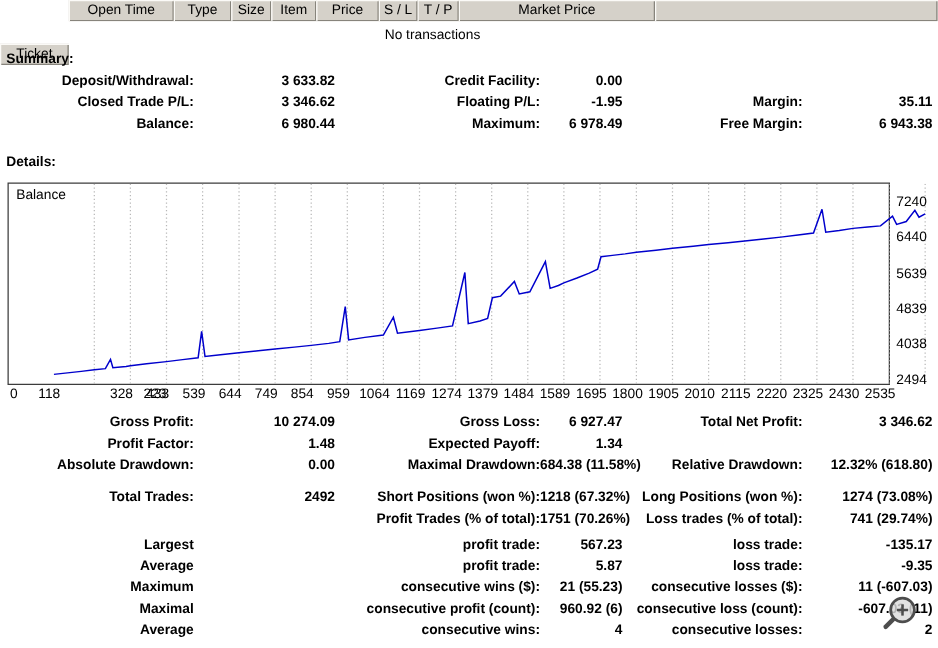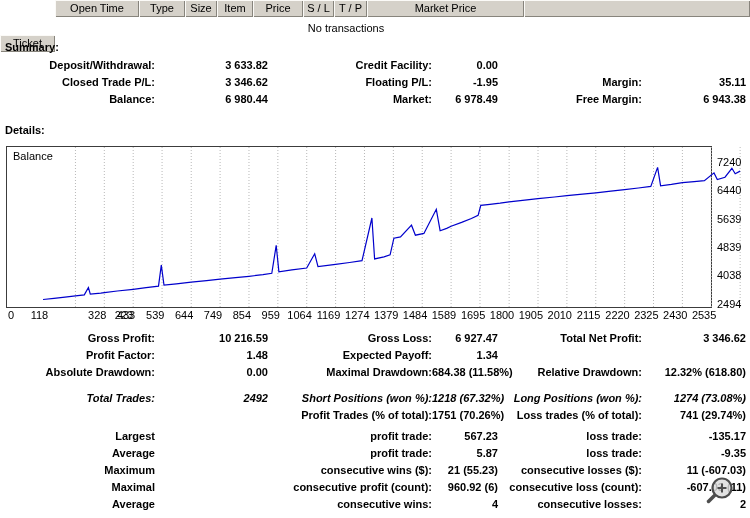--- a/index.html
+++ b/index.html
@@ -88,21 +88,21 @@
       <span class="c lab">Closed Trade P/L:</span>
       <span class="c val">3 346.62</span>
       <span class="c lab">Floating P/L:</span>
       <span class="c val">-1.95</span>
       <span class="c lab">Margin:</span>
       <span class="c val">35.11</span>
     </div>
     <div class="grid-row">
       <span class="c lab">Balance:</span>
       <span class="c val">6 980.44</span>
-      <span class="c lab">Market:</span>
+      <span class="c lab">Maximum:</span>
       <span class="c val">6 978.49</span>
       <span class="c lab">Free Margin:</span>
       <span class="c val">6 943.38</span>
     </div>
   </div>
 
 <div class="section-title" id="details-title">Details:</div>
 
 <div id="chart-plot">
   <svg id="chart-svg" viewBox="0 0 704 160" preserveAspectRatio="none">
@@ -166,21 +166,21 @@
     <div class="xlab" style="left: 582.625px;">2115</div>
     <div class="xlab" style="left: 611.5px;">2220</div>
     <div class="xlab" style="left: 640.375px;">2325</div>
     <div class="xlab" style="left: 669.25px;">2430</div>
     <div class="xlab" style="left: 698.125px;">2535</div>
   </div>
 
 <div class="grid6" id="stats-grid">
     <div class="grid-row">
       <span class="c lab">Gross Profit:</span>
-      <span class="c val">10 216.59</span>
+      <span class="c val">10 274.09</span>
       <span class="c lab">Gross Loss:</span>
       <span class="c val">6 927.47</span>
       <span class="c lab">Total Net Profit:</span>
       <span class="c val">3 346.62</span>
     </div>
     <div class="grid-row">
       <span class="c lab">Profit Factor:</span>
       <span class="c val">1.48</span>
       <span class="c lab">Expected Payoff:</span>
       <span class="c val">1.34</span>
@@ -188,21 +188,21 @@
       <span class="c val"></span>
     </div>
     <div class="grid-row">
       <span class="c lab">Absolute Drawdown:</span>
       <span class="c val">0.00</span>
       <span class="c lab">Maximal Drawdown:</span>
       <span class="c val">684.38 (11.58%)</span>
       <span class="c lab">Relative Drawdown:</span>
       <span class="c val">12.32% (618.80)</span>
     </div>
-    <div class="grid-row" style="margin-top: 9px; font-style: italic;">
+    <div class="grid-row" style="margin-top: 9px;">
       <span class="c lab">Total Trades:</span>
       <span class="c val">2492</span>
       <span class="c lab">Short Positions (won %):</span>
       <span class="c val">1218 (67.32%)</span>
       <span class="c lab">Long Positions (won %):</span>
       <span class="c val">1274 (73.08%)</span>
     </div>
     <div class="grid-row">
       <span class="c lab"></span>
       <span class="c val"></span>

